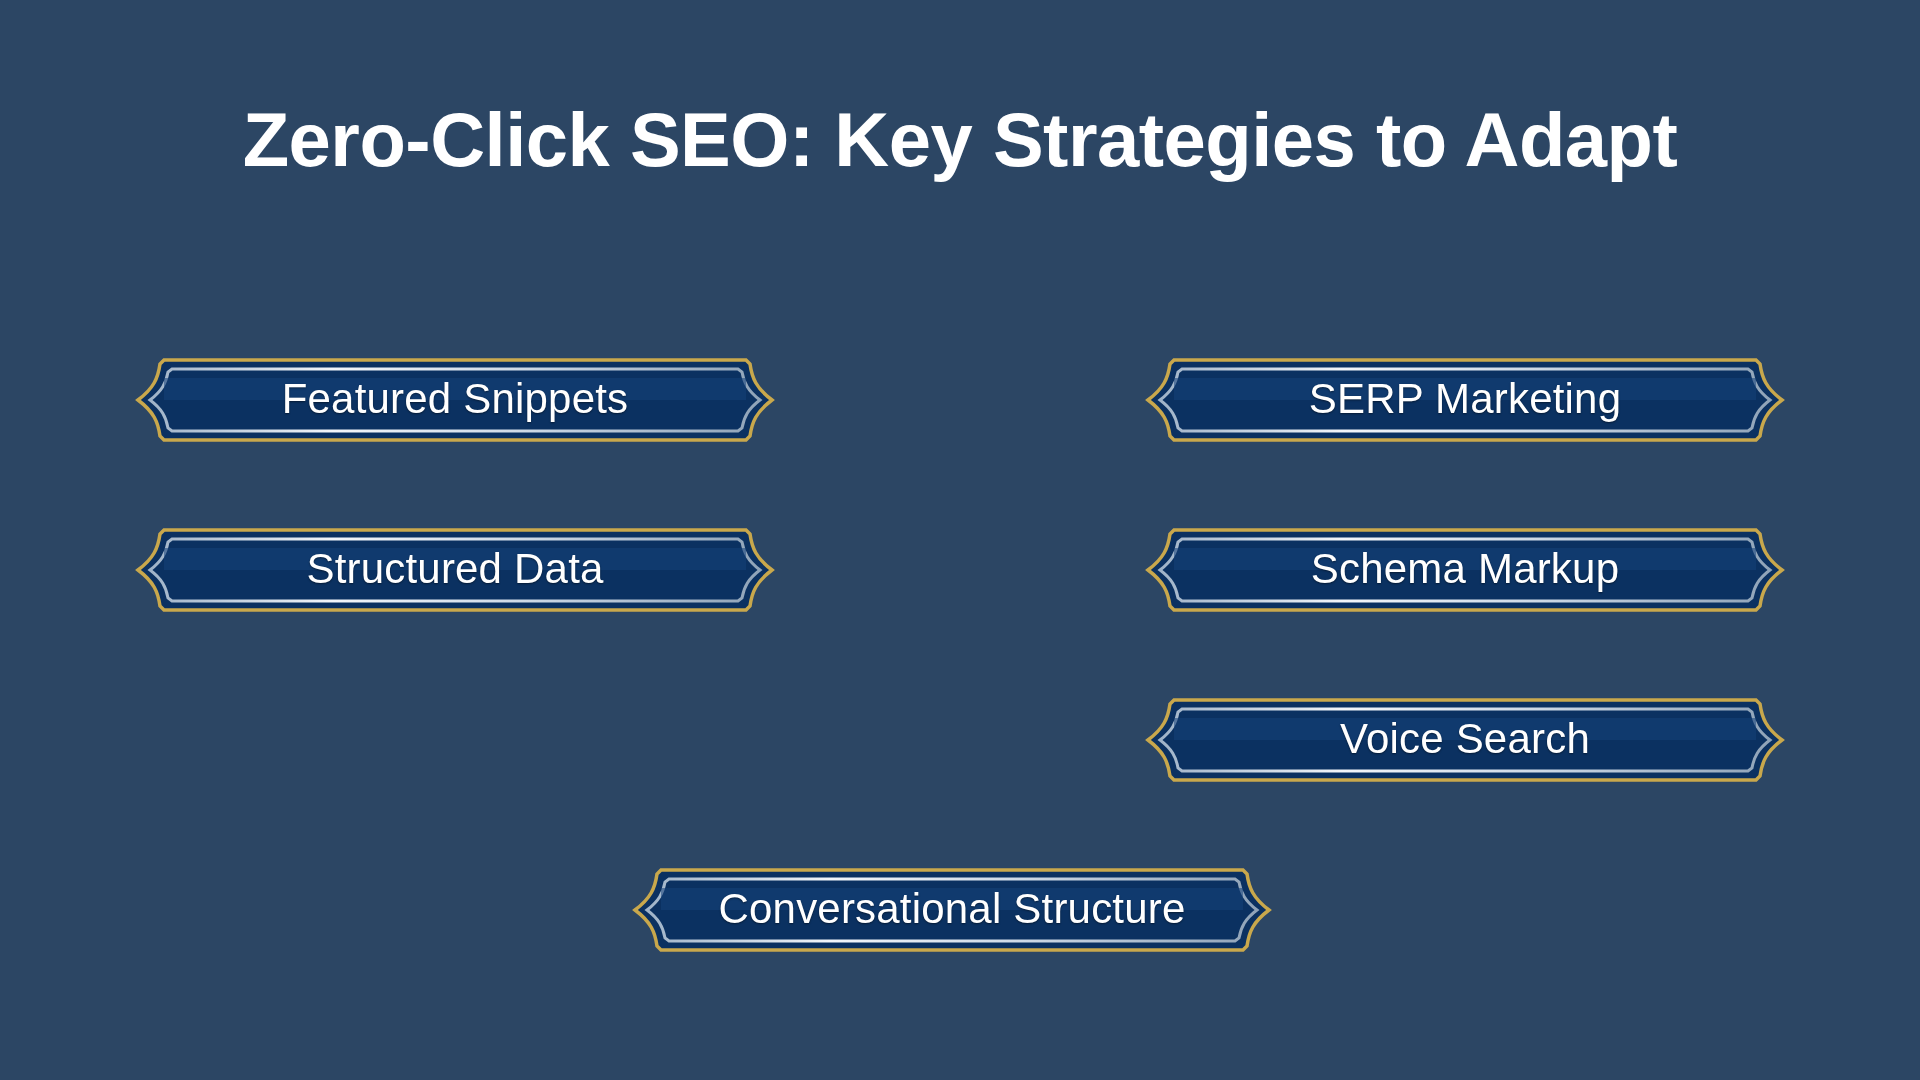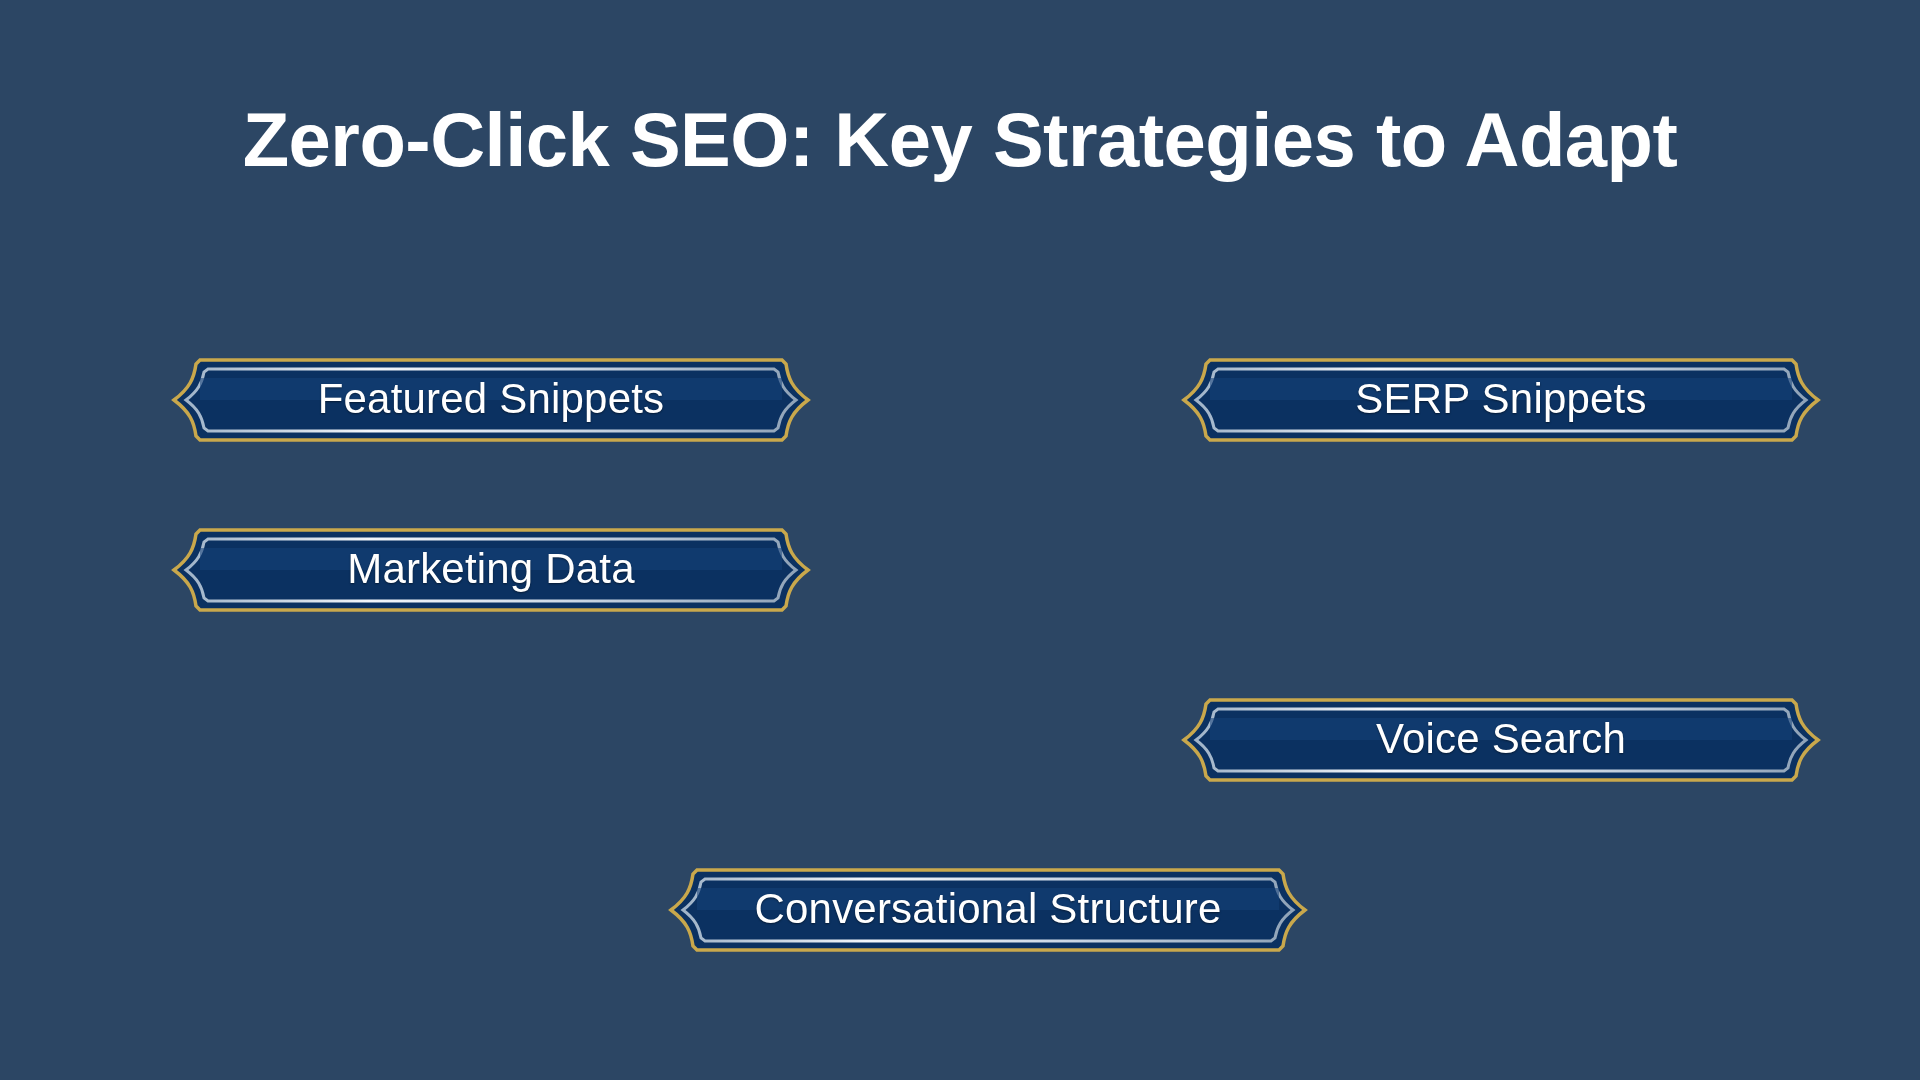--- a/index.html
+++ b/index.html
@@ -40,21 +40,20 @@
   .pill-grid {
     position: absolute;
     top: 352px;
     left: 0;
     width: 1920px;
   }
 
   .pill-row {
     position: relative;
     height: 170px;
-    margin-left: 36px;
   }
 
   .pill-slot {
     position: absolute;
     top: 0;
   }
   .slot-left  { left: 120px; }
   .slot-right { left: 1130px; }
   .slot-center{ left: 617px; }
 
@@ -134,45 +133,63 @@
                 <stop offset="0%" stop-color="#9fb3c8"></stop>
                 <stop offset="30%" stop-color="#f2f6fa"></stop>
                 <stop offset="62%" stop-color="#cdd9e6"></stop>
                 <stop offset="100%" stop-color="#8fa3b8"></stop>
               </linearGradient>
             </defs>
             <path d="M18,48 C34,36 38,26 40,12 L44,8 L626,8 L630,12 C632,26 636,36 652,48 C636,60 632,70 630,84 L626,88 L44,88 L40,84 C38,70 34,60 18,48 Z" fill="#0b3161" stroke="#c9a84c" stroke-width="3.5"></path>
             <path d="M30,48 C42,39 46,31 48,20 L52,17 L618,17 L622,20 C624,31 628,39 640,48 C628,57 624,65 622,76 L618,79 L52,79 L48,76 C46,65 42,57 30,48 Z" fill="none" stroke="url(#g-silver-2)" stroke-width="3"></path>
             <path d="M44,26 L626,26 L626,48 L44,48 Z" fill="#16417a" opacity="0.55"></path>
           </svg>
-          <span class="pill-label">SERP Snippets</span>
+          <span class="pill-label">SERP Marketing</span>
         </div>
       </div>
     </div>
 
     <div class="pill-row">
       <div class="pill-slot slot-left">
         <div class="pill">
           <svg viewBox="0 0 670 96" preserveAspectRatio="none">
             <defs>
               <linearGradient id="g-silver-3" x1="0" y1="0" x2="1" y2="0">
                 <stop offset="0%" stop-color="#9fb3c8"></stop>
                 <stop offset="30%" stop-color="#f2f6fa"></stop>
                 <stop offset="62%" stop-color="#cdd9e6"></stop>
                 <stop offset="100%" stop-color="#8fa3b8"></stop>
               </linearGradient>
             </defs>
             <path d="M18,48 C34,36 38,26 40,12 L44,8 L626,8 L630,12 C632,26 636,36 652,48 C636,60 632,70 630,84 L626,88 L44,88 L40,84 C38,70 34,60 18,48 Z" fill="#0b3161" stroke="#c9a84c" stroke-width="3.5"></path>
             <path d="M30,48 C42,39 46,31 48,20 L52,17 L618,17 L622,20 C624,31 628,39 640,48 C628,57 624,65 622,76 L618,79 L52,79 L48,76 C46,65 42,57 30,48 Z" fill="none" stroke="url(#g-silver-3)" stroke-width="3"></path>
             <path d="M44,26 L626,26 L626,48 L44,48 Z" fill="#16417a" opacity="0.55"></path>
           </svg>
-          <span class="pill-label">Marketing Data</span>
-        </div>
-      </div>
-
+          <span class="pill-label">Structured Data</span>
+        </div>
+      </div>
+
+      <div class="pill-slot slot-right">
+        <div class="pill">
+          <svg viewBox="0 0 670 96" preserveAspectRatio="none">
+            <defs>
+              <linearGradient id="g-silver-4" x1="0" y1="0" x2="1" y2="0">
+                <stop offset="0%" stop-color="#9fb3c8"></stop>
+                <stop offset="30%" stop-color="#f2f6fa"></stop>
+                <stop offset="62%" stop-color="#cdd9e6"></stop>
+                <stop offset="100%" stop-color="#8fa3b8"></stop>
+              </linearGradient>
+            </defs>
+            <path d="M18,48 C34,36 38,26 40,12 L44,8 L626,8 L630,12 C632,26 636,36 652,48 C636,60 632,70 630,84 L626,88 L44,88 L40,84 C38,70 34,60 18,48 Z" fill="#0b3161" stroke="#c9a84c" stroke-width="3.5"></path>
+            <path d="M30,48 C42,39 46,31 48,20 L52,17 L618,17 L622,20 C624,31 628,39 640,48 C628,57 624,65 622,76 L618,79 L52,79 L48,76 C46,65 42,57 30,48 Z" fill="none" stroke="url(#g-silver-4)" stroke-width="3"></path>
+            <path d="M44,26 L626,26 L626,48 L44,48 Z" fill="#16417a" opacity="0.55"></path>
+          </svg>
+          <span class="pill-label">Schema Markup</span>
+        </div>
+      </div>
     </div>
 
     <div class="pill-row">
 
       <div class="pill-slot slot-right">
         <div class="pill">
           <svg viewBox="0 0 670 96" preserveAspectRatio="none">
             <defs>
               <linearGradient id="g-silver-6" x1="0" y1="0" x2="1" y2="0">
                 <stop offset="0%" stop-color="#9fb3c8"></stop>

